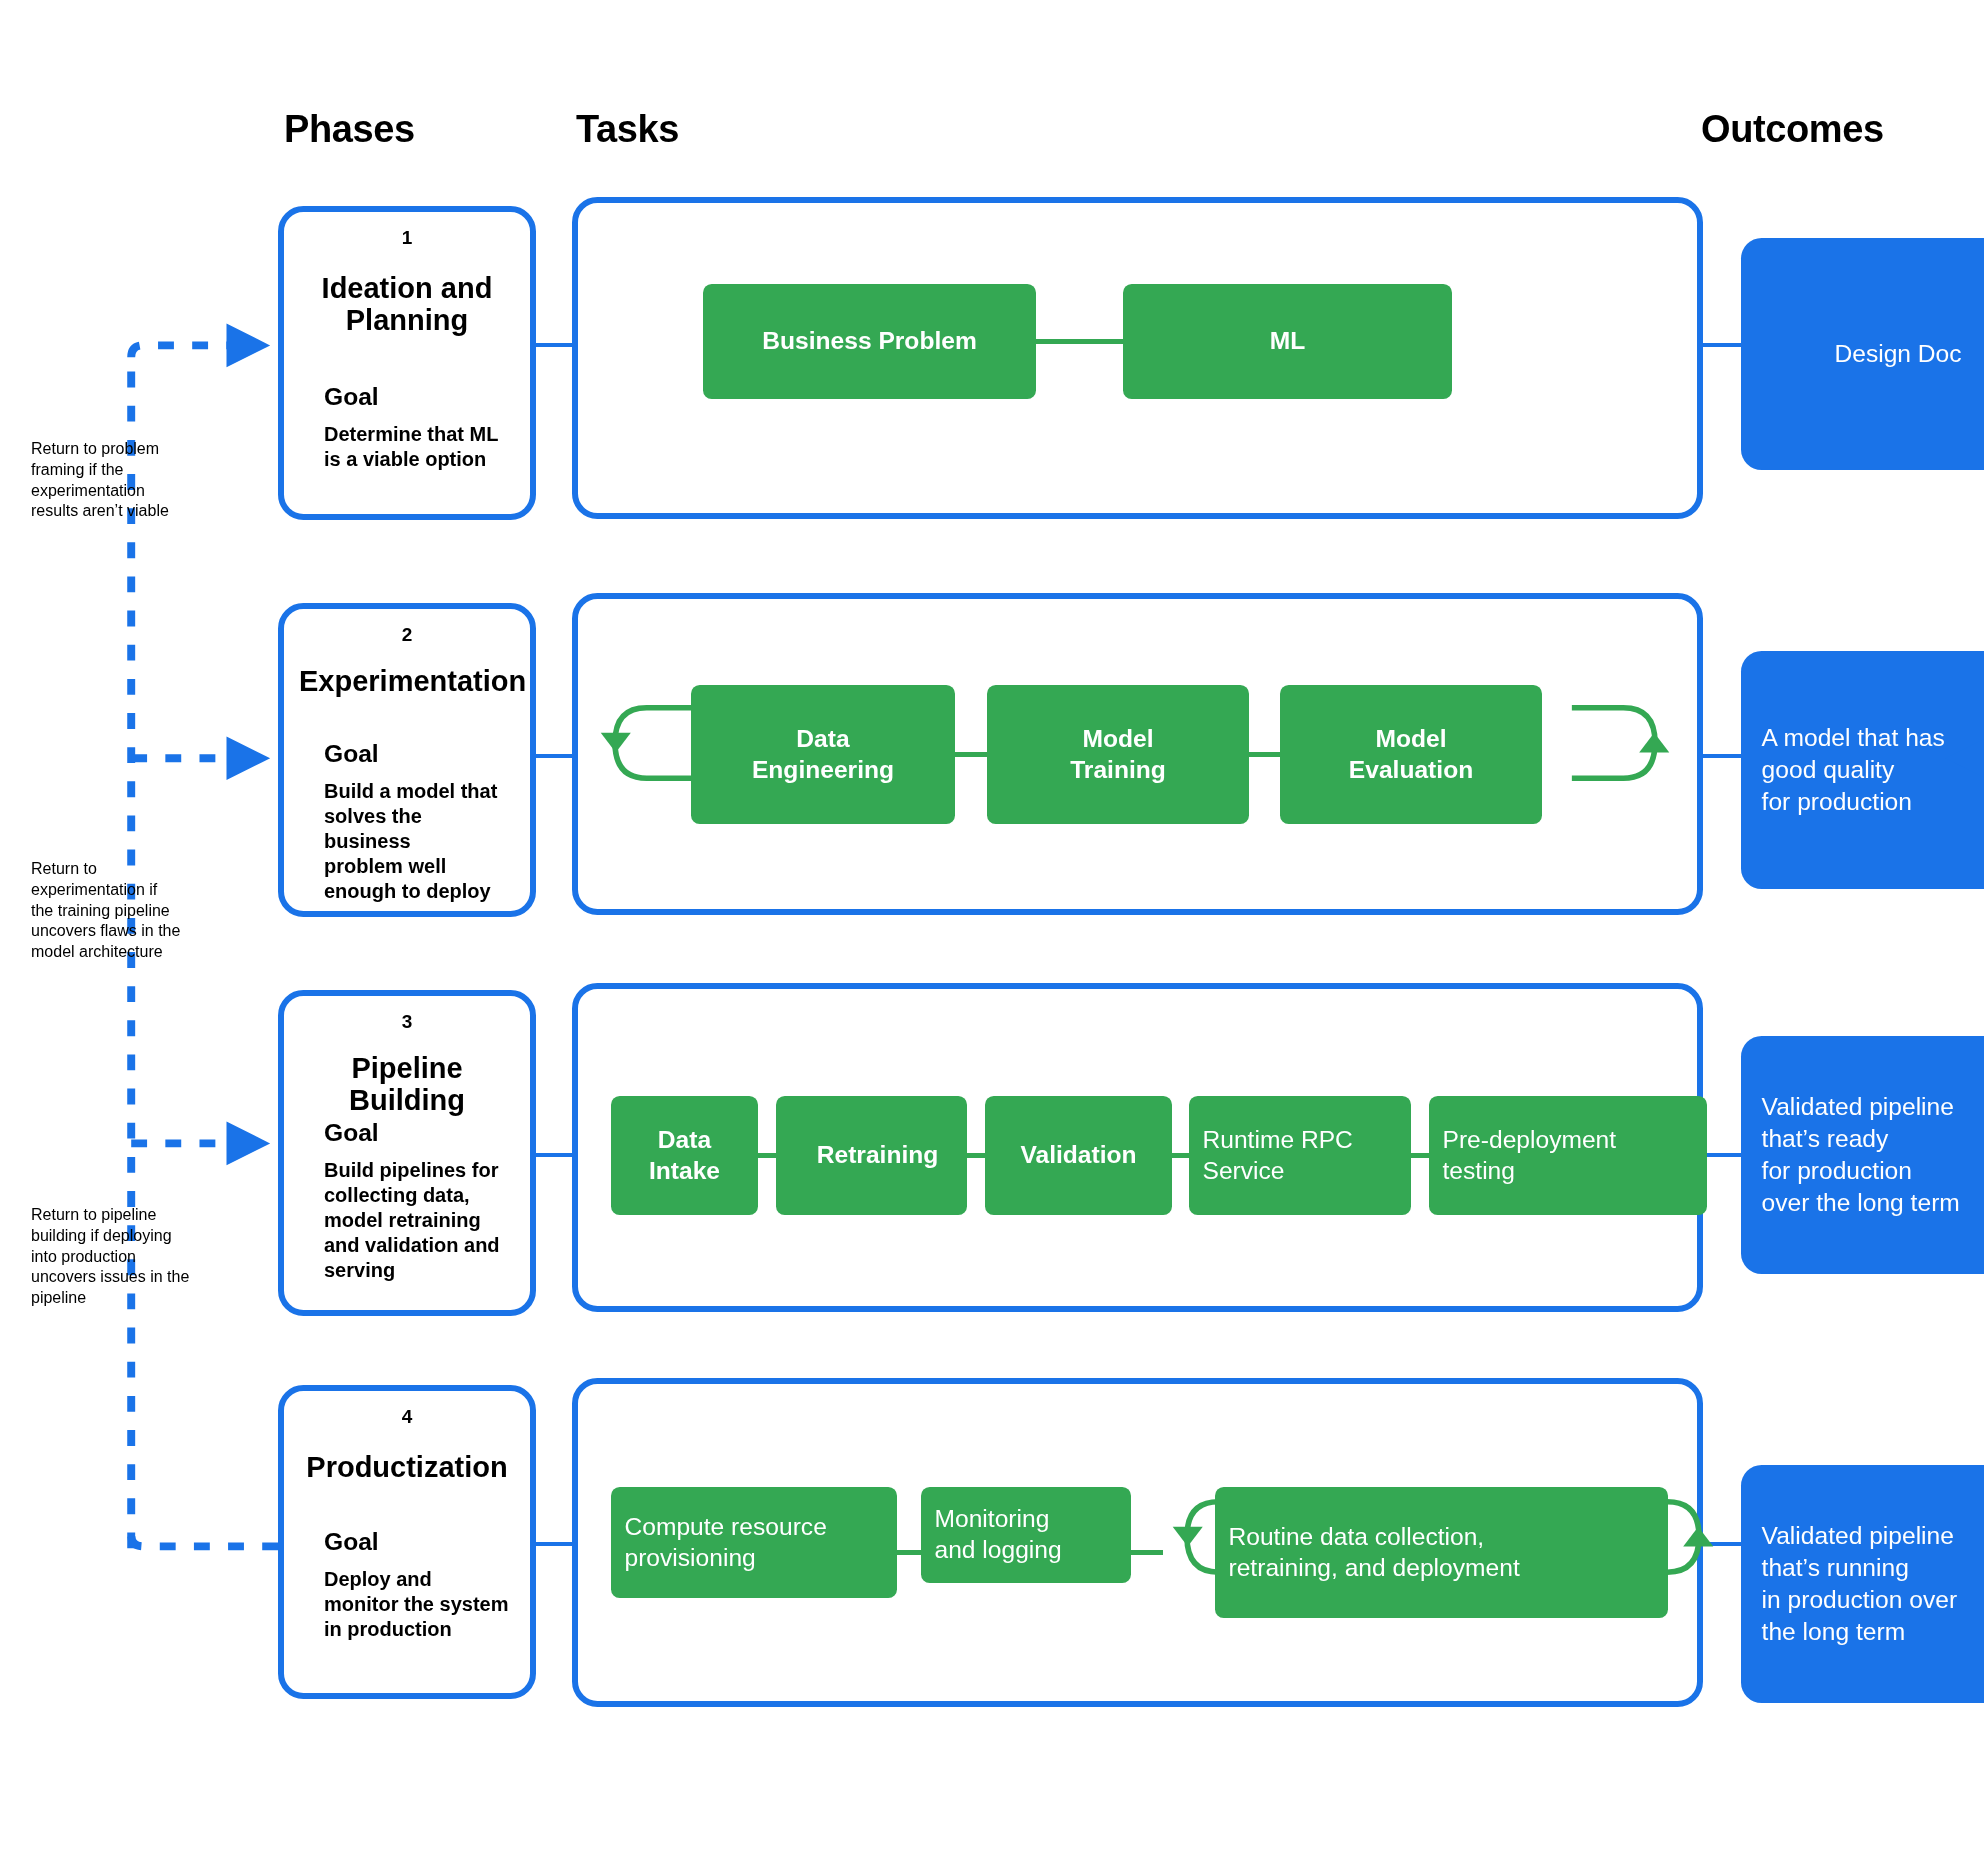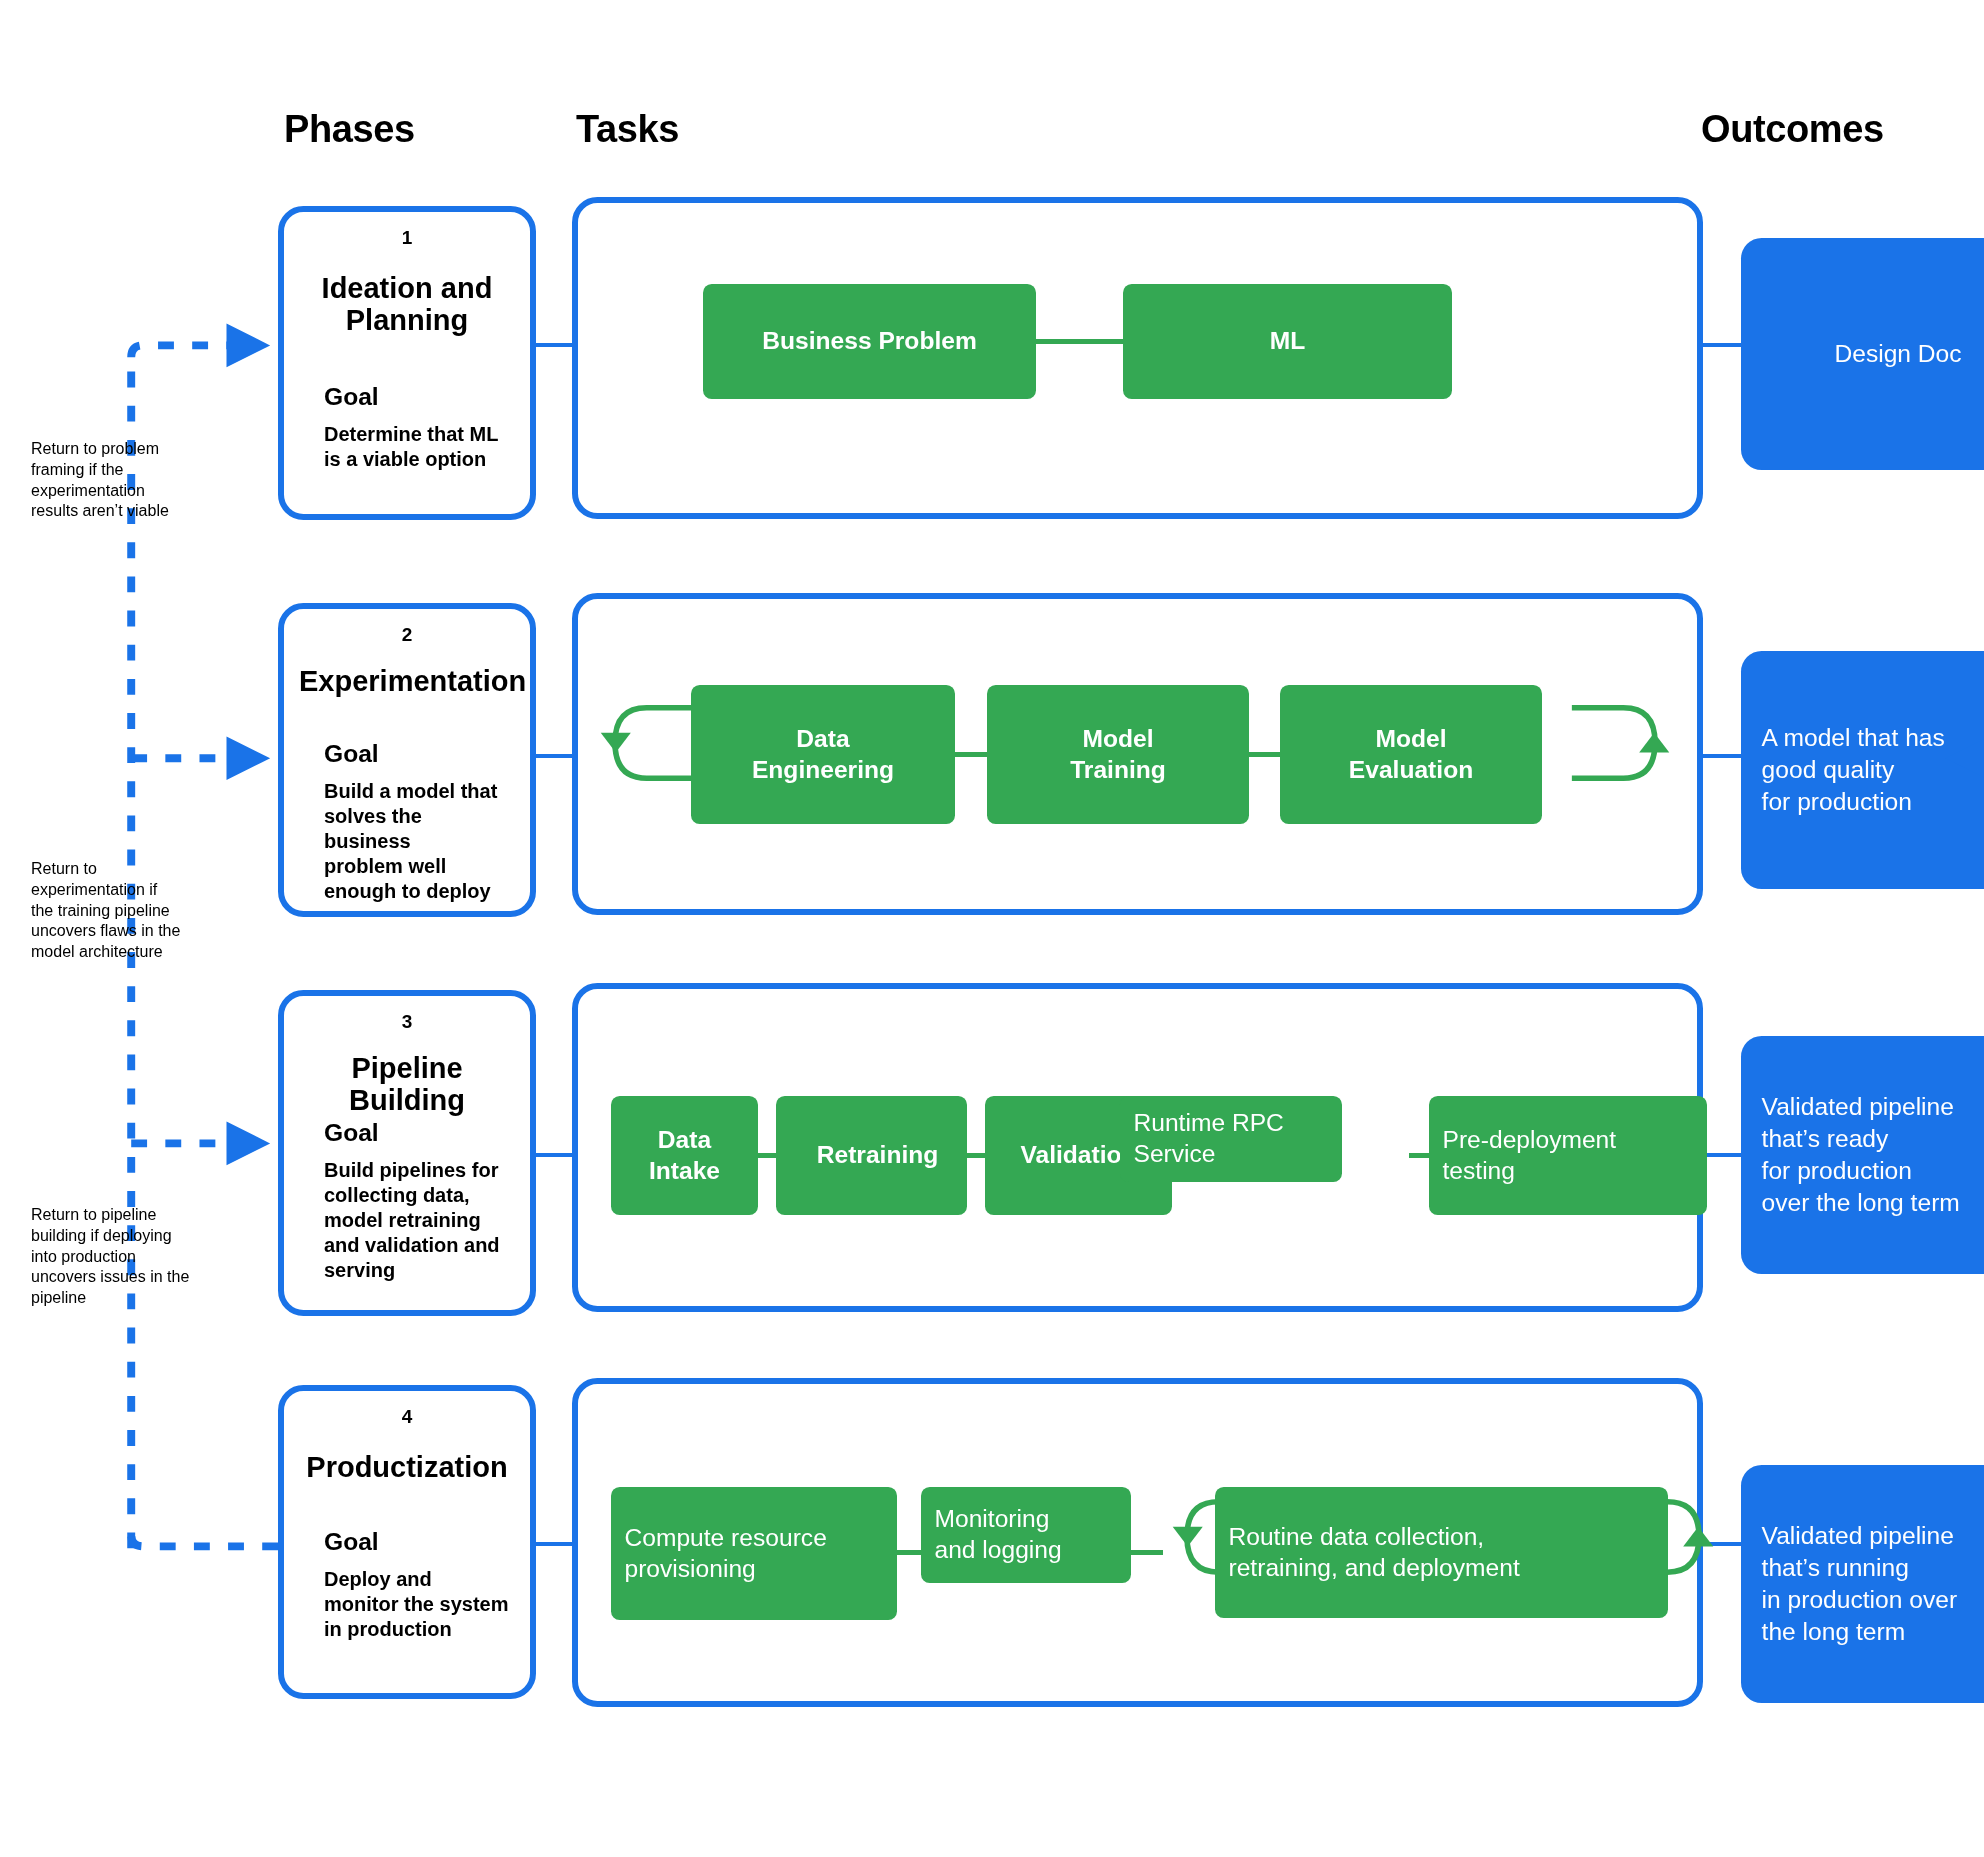--- a/index.html
+++ b/index.html
@@ -279,21 +279,21 @@
   </div>
   <div class="green-link" style="left:756px; top:1153px; width:24px;"></div>
   <div class="task-box center" style="left:776px; top:1096px; width:191px; height:119px;padding-left:12px;">
     <span>Retraining</span>
   </div>
   <div class="green-link" style="left:965px; top:1153px; width:24px;"></div>
   <div class="task-box center" style="left:985px; top:1096px; width:187px; height:119px;">
     <span>Validation</span>
   </div>
   <div class="green-link" style="left:1169px; top:1153px; width:24px;"></div>
-  <div class="task-box" style="left:1120px; top:1096px; width:222px; height:86px;">
+  <div class="task-box" style="left:1189px; top:1096px; width:222px; height:119px;">
     <span>Runtime RPC
 Service</span>
   </div>
   <div class="green-link" style="left:1409px; top:1153px; width:24px;"></div>
   <div class="task-box" style="left:1429px; top:1096px; width:278px; height:119px;">
     <span>Pre-deployment
 testing</span>
   </div>
   <div class="blue-link" style="left:1699px; top:1153px; width:44px;"></div>
 
@@ -320,21 +320,21 @@
 
   <svg class="loop-svg" style="left:1163px; top:1497px; width:135px; height:99px;" viewBox="0 0 340 250">
     <path d="M 270 12 L 140 12 Q 60 12 60 100 Q 60 190 140 190 L 270 190" fill="none" stroke="#34a853" stroke-width="14"></path>
     <polygon points="62,75 100,125 24,125" fill="#34a853" transform="rotate(180 62 100)"></polygon>
   </svg>
   <svg class="loop-svg" style="left:1588px; top:1497px; width:127px; height:99px;" viewBox="0 0 320 250">
     <path d="M 70 12 L 200 12 Q 280 12 280 100 Q 280 190 200 190 L 70 190" fill="none" stroke="#34a853" stroke-width="14"></path>
     <polygon points="278,75 316,125 240,125" fill="#34a853"></polygon>
   </svg>
 
-  <div class="task-box" style="left:611px; top:1487px; width:286px; height:133px;">
+  <div class="task-box" style="left:611px; top:1487px; width:286px; height:111px;">
     <span>Compute  resource
 provisioning</span>
   </div>
   <div class="green-link" style="left:893px; top:1550px; width:32px;"></div>
   <div class="task-box" style="left:921px; top:1487px; width:210px; height:96px;">
     <span>Monitoring
 and logging</span>
   </div>
   <div class="green-link" style="left:1127px; top:1550px; width:36px;"></div>
   <div class="task-box" style="left:1215px; top:1487px; width:453px; height:131px;">

